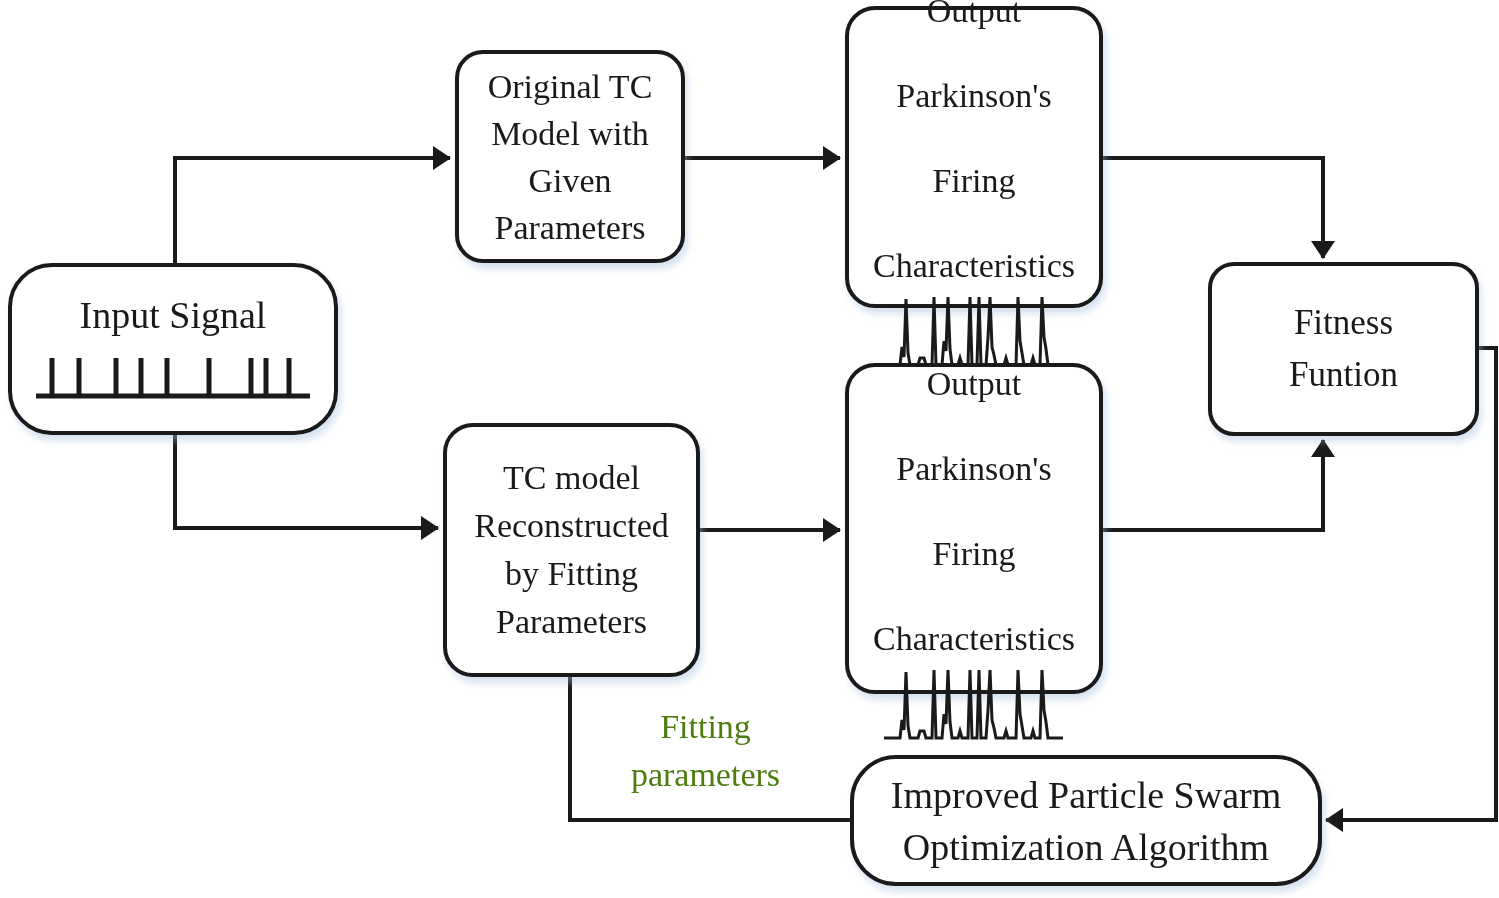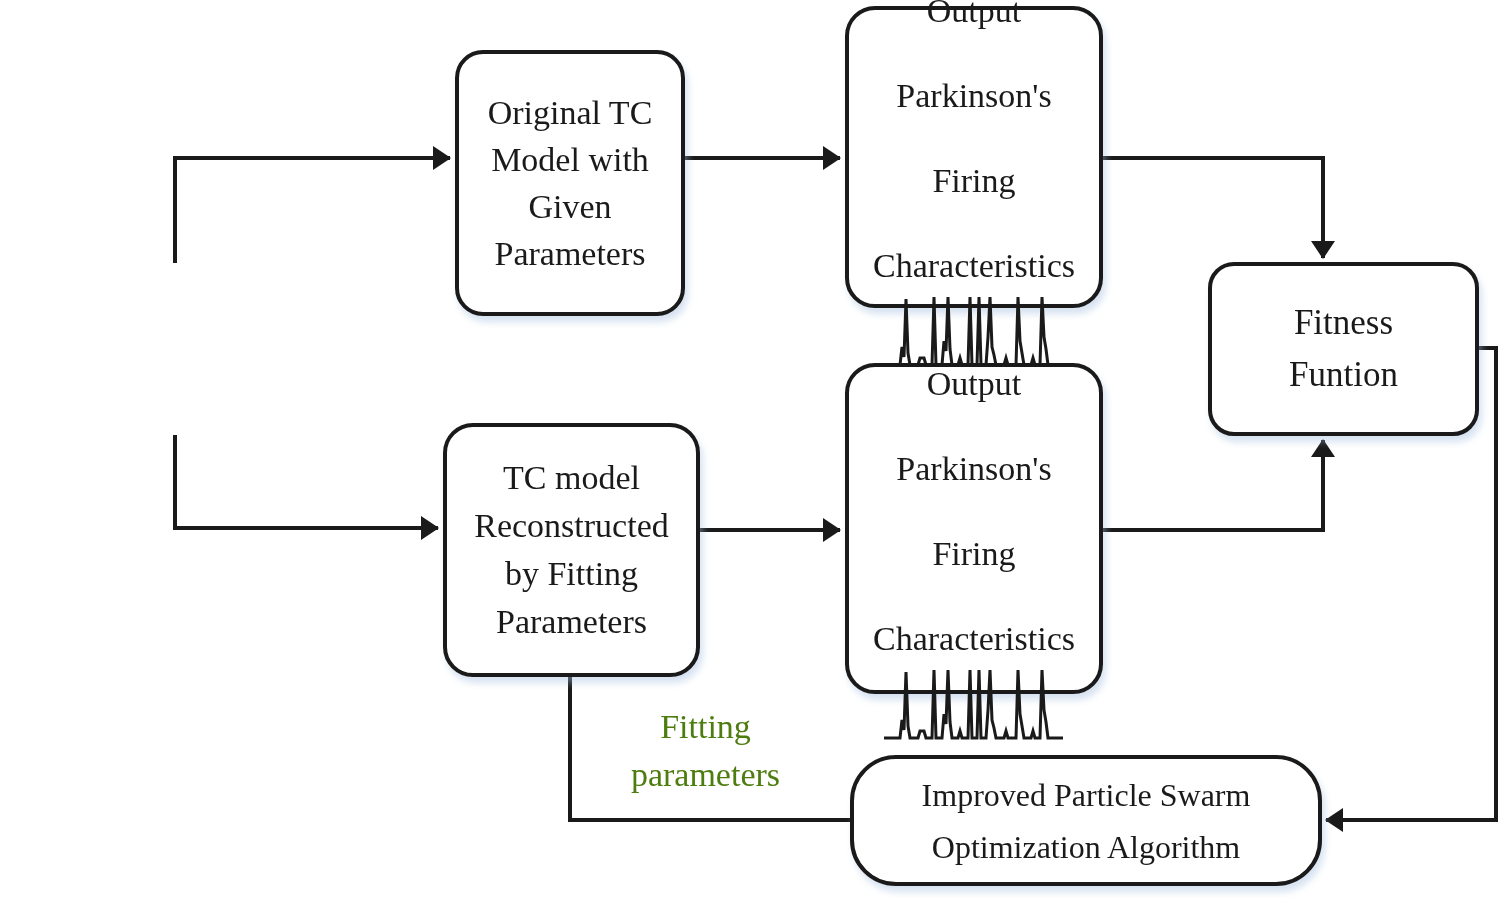--- a/index.html
+++ b/index.html
@@ -36,21 +36,21 @@
   .box .line { white-space: nowrap; }
 
   .box-input-signal {
     left: 8px; top: 263px; width: 330px; height: 172px;
     border-radius: 44px;
     gap: 12px;
   }
   .box-input-signal .line { font-size: 38px; }
 
   .box-original-tc {
-    left: 455px; top: 50px; width: 230px; height: 266px;
+    left: 455px; top: 50px; width: 230px; height: 213px;
     border-radius: 28px;
   }
   .box-original-tc .line { font-size: 34px; line-height: 47px; }
 
   .box-output-top {
     left: 845px; top: 6px; width: 258px; height: 302px;
     border-radius: 30px;
     padding-top: 8px;
   }
   .box-output-top .line,
@@ -71,21 +71,21 @@
   .box-output-bottom {
     left: 845px; top: 363px; width: 258px; height: 331px;
     border-radius: 30px;
     padding-top: 10px;
   }
 
   .box-pso {
     left: 850px; top: 755px; width: 472px; height: 131px;
     border-radius: 46px;
   }
-  .box-pso .line { font-size: 32px; line-height: 52px; }
+  .box-pso .line { font-size: 38px; line-height: 52px; }
 
   .label-fitting {
     position: absolute;
     left: 598px; top: 703px; width: 215px;
     text-align: center;
     font-size: 34px;
     line-height: 48px;
     color: #4d7c0f;
   }
   .icon-wrap { display: block; }
@@ -106,20 +106,39 @@
       <polyline points="685,158 840,158" marker-end="url(#arrow)"></polyline>
       <polyline points="1103,158 1323,158 1323,258" marker-end="url(#arrow)"></polyline>
       <polyline points="175,435 175,528 438,528" marker-end="url(#arrow)"></polyline>
       <polyline points="700,530 840,530" marker-end="url(#arrow)"></polyline>
       <polyline points="1103,530 1323,530 1323,440" marker-end="url(#arrow)"></polyline>
       <polyline points="1437,348 1496,348 1496,820 1326,820" marker-end="url(#arrow)"></polyline>
       <polyline points="850,820 570,820 570,642" marker-end="url(#arrow)"></polyline>
     </g>
   </svg>
 
+  <div class="box box-input-signal">
+    <div class="line">Input Signal</div>
+    <span class="icon-wrap">
+      <svg width="286" height="52" viewBox="0 0 286 52">
+        <g stroke="#1a1a1a" stroke-width="5" fill="none">
+          <line x1="6" y1="47" x2="280" y2="47"></line>
+          <line x1="22" y1="47" x2="22" y2="9"></line>
+          <line x1="49" y1="47" x2="49" y2="9"></line>
+          <line x1="86" y1="47" x2="86" y2="9"></line>
+          <line x1="111" y1="47" x2="111" y2="9"></line>
+          <line x1="137" y1="47" x2="137" y2="9"></line>
+          <line x1="179" y1="47" x2="179" y2="9"></line>
+          <line x1="221" y1="47" x2="221" y2="9"></line>
+          <line x1="236" y1="47" x2="236" y2="9"></line>
+          <line x1="259" y1="47" x2="259" y2="9"></line>
+        </g>
+      </svg>
+    </span>
+  </div>
 
   <div class="box box-original-tc">
     <div class="line">Original TC</div>
     <div class="line">Model with</div>
     <div class="line">Given</div>
     <div class="line">Parameters</div>
   </div>
 
   <div class="box box-output-top">
     <div class="line">Output</div>

